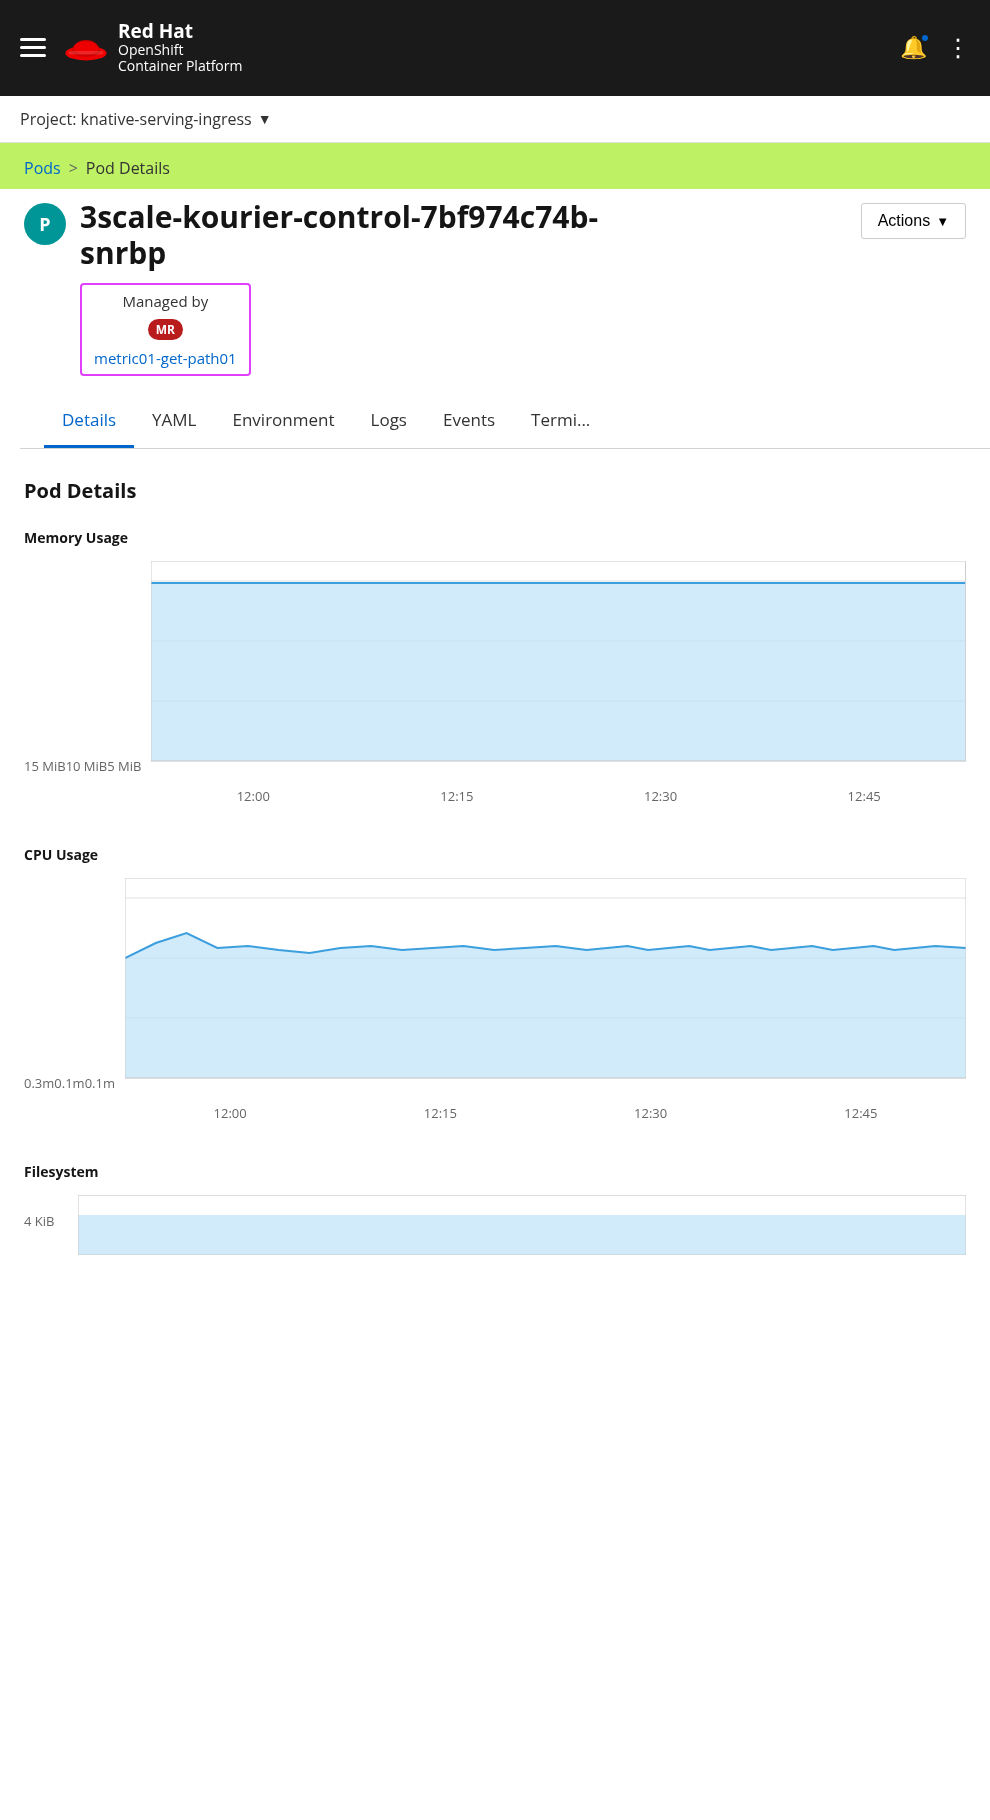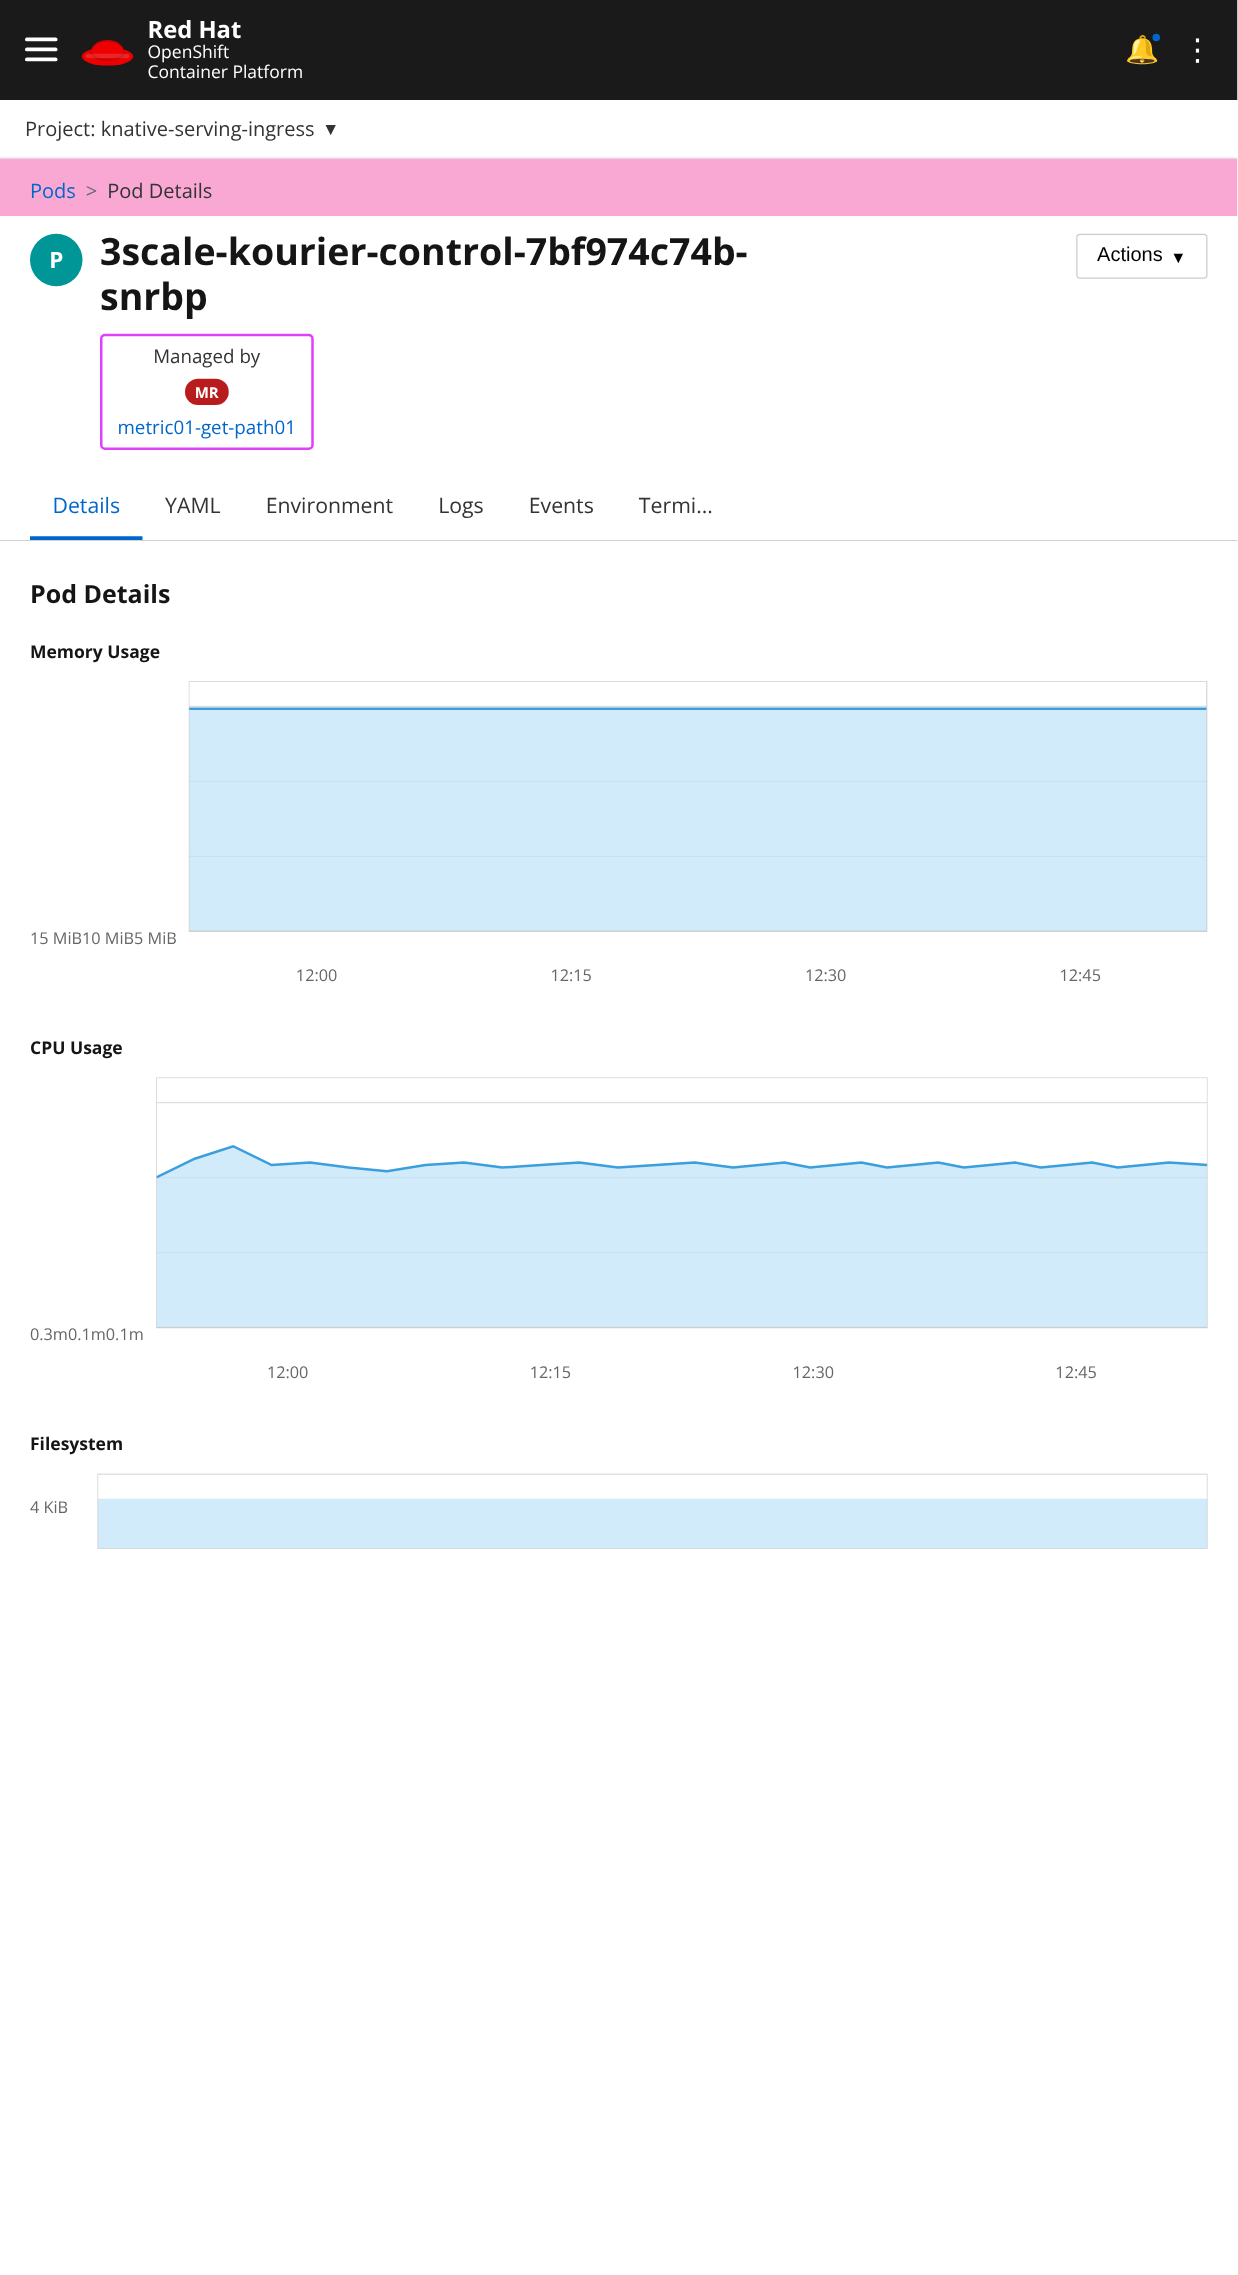--- a/index.html
+++ b/index.html
@@ -5,21 +5,21 @@
     * { margin: 0; padding: 0; box-sizing: border-box; }
     body { font-family: 'RedHatText', 'Open Sans', Arial, sans-serif; background: #fff; width: 990px; min-height: 1820px; overflow-x: hidden; }
 
     
     .header {
       background: #1a1a1a;
       display: flex;
       align-items: center;
       justify-content: space-between;
       padding: 0 20px;
-      height: 80px;
+      height: 96px;
     }
     .header-left { display: flex; align-items: center; gap: 18px; }
     .hamburger-icon { display: flex; flex-direction: column; gap: 5px; cursor: pointer; }
     .hamburger-icon span { display: block; width: 26px; height: 3px; background: #fff; border-radius: 2px; }
     .brand { display: flex; align-items: center; gap: 10px; }
     .redhat-logo { display: flex; flex-direction: column; align-items: flex-start; }
     .redhat-logo .brand-name { color: #fff; font-size: 19px; font-weight: 700; line-height: 1.1; }
     .redhat-logo .brand-sub { color: #fff; font-size: 14px; font-weight: 400; line-height: 1.2; }
     .hat-svg { width: 44px; height: 38px; }
     .header-right { display: flex; align-items: center; gap: 18px; }
@@ -38,21 +38,21 @@
     }
     .project-label { font-size: 16px; color: #333; }
     .project-dropdown { background: none; border: none; cursor: pointer; margin-left: 6px; }
     .project-dropdown-icon { font-size: 14px; color: #333; }
 
     
     .breadcrumb {
       display: flex;
       padding: 14px 24px 10px;
       gap: 8px;
-      background: #f9a8d4;
+      background: #bef264;
     }
     .breadcrumb-link { color: #06c; font-size: 16px; text-decoration: none; cursor: pointer; }
     .breadcrumb-sep { color: #666; font-size: 16px; }
     .breadcrumb-current { color: #333; font-size: 16px; }
 
     
     .pod-header {
       display: flex;
       align-items: flex-start;
       justify-content: space-between;
@@ -97,20 +97,21 @@
     .managed-link { color: #06c; text-decoration: none; cursor: pointer; font-size: 15px; }
 
     
     .tabs {
       display: flex;
       align-items: center;
       border-bottom: 1px solid #d2d2d2;
       padding: 0 24px;
       margin-top: 8px;
       background: #fff;
+      margin-left: 20px;
     }
     .tab {
       padding: 14px 18px;
       font-size: 17px;
       color: #333;
       cursor: pointer;
       border-bottom: 3px solid transparent;
       text-decoration: none;
     }
     .tab.active {

